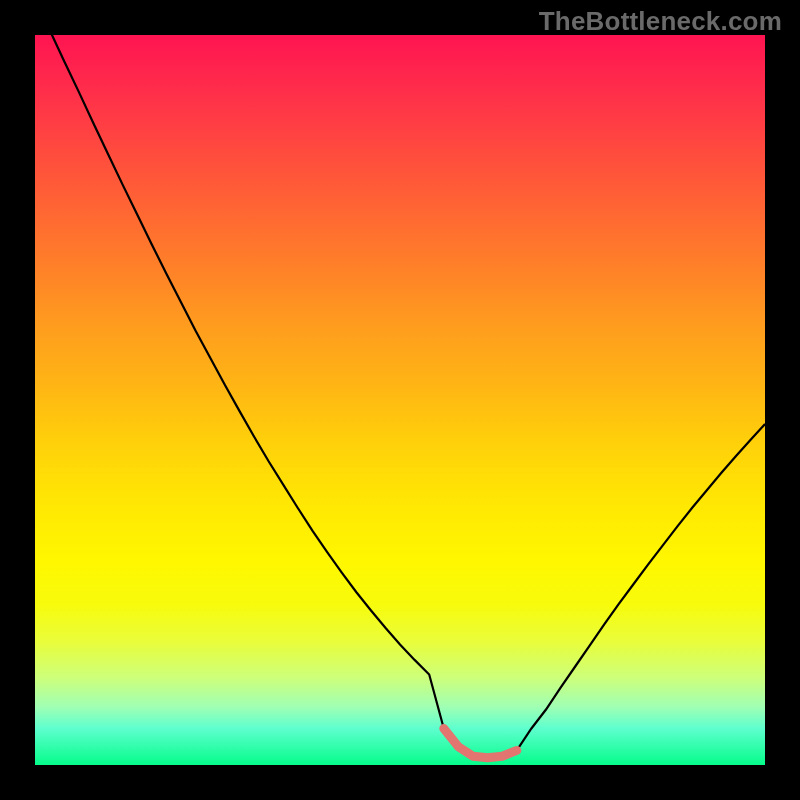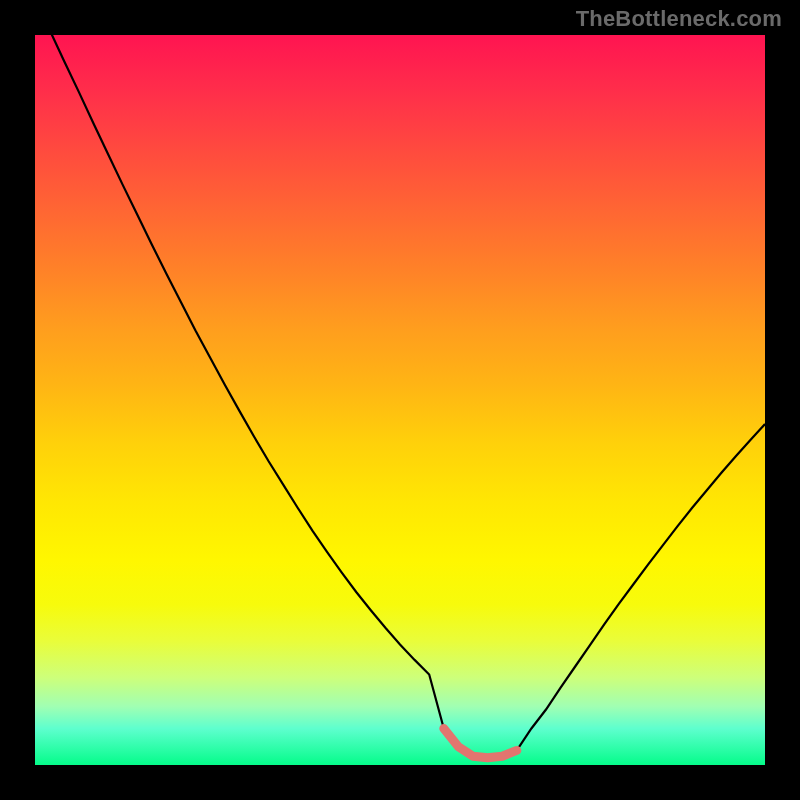--- a/index.html
+++ b/index.html
@@ -50,21 +50,21 @@
   }
   .curve {
     position: absolute;
     inset: 0;
   }
   .watermark {
     position: absolute;
     top: 6px;
     right: 18px;
     color: #6a6a6a;
-    font-size: 22px;
+    font-size: 26px;
     font-weight: 600;
     letter-spacing: 0.2px;
     user-select: none;
   }
 </style>
 </head>
 <body>
 
 <div class="stage">
 

